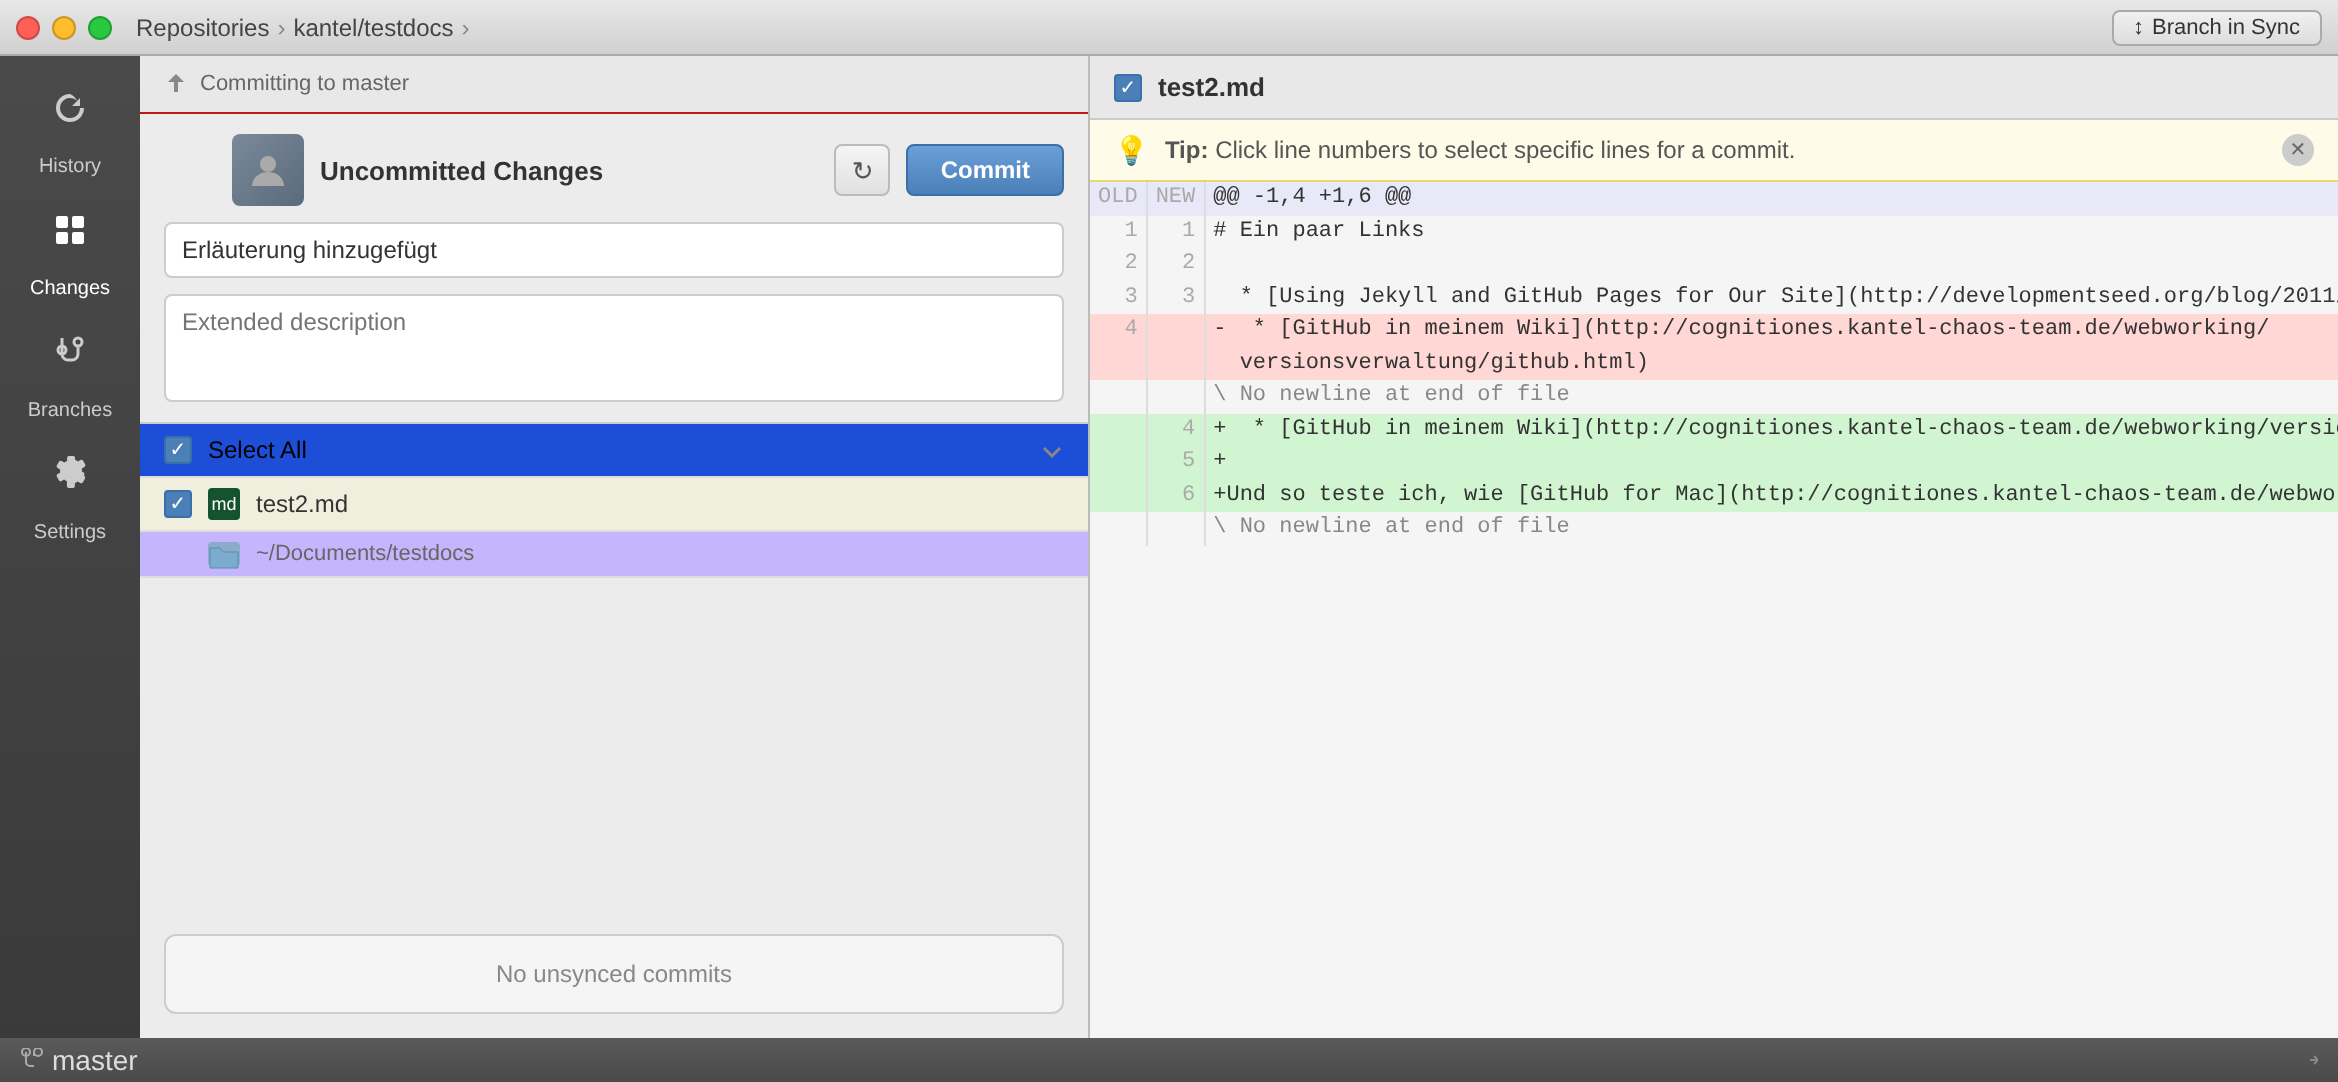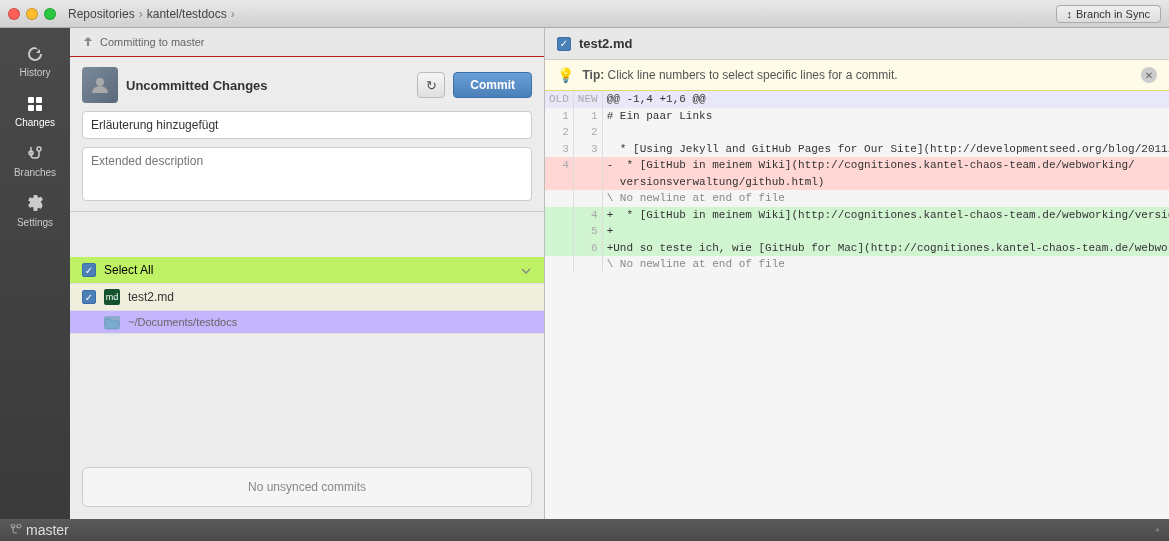--- a/index.html
+++ b/index.html
@@ -84,21 +84,21 @@
       padding: 8px 4px;
       color: #ccc;
       cursor: pointer;
       width: 100%;
       text-align: center;
       font-size: 10px;
       gap: 3px;
     }
     .sidebar-item.active { color: #fff; }
     .sidebar-item svg { width: 20px; height: 20px; fill: currentColor; }
-    .sidebar-icon-text { font-size: 10px; }
+    .sidebar-icon-text { font-size: 10px; margin-top: 11px; }
 
     
     .left-panel {
       width: 475px;
       background: #ececec;
       border-right: 1px solid #bbb;
       display: flex;
       flex-direction: column;
       flex-shrink: 0;
     }
@@ -120,20 +120,21 @@
     .commit-area {
       padding: 10px 12px;
       display: flex;
       flex-direction: column;
       gap: 8px;
     }
     .commit-header {
       display: flex;
       align-items: center;
       gap: 8px;
+      margin-left: 34px;
     }
     .avatar-placeholder {
       width: 36px;
       height: 36px;
       background: linear-gradient(135deg, #7a8a9a, #5a6a7a);
       border-radius: 4px;
       display: flex;
       align-items: center;
       justify-content: center;
       font-size: 14px;
@@ -195,23 +196,22 @@
     .files-section {
       flex: 1;
       overflow-y: auto;
       border-top: 1px solid #ccc;
     }
     .select-all-row {
       display: flex;
       align-items: flex-end;
       padding: 6px 12px;
       border-bottom: 1px solid #ddd;
-      background: #bef264;
+      background: #1d4ed8;
       gap: 8px;
-      margin-top: 45px;
     }
     .file-row {
       display: flex;
       align-items: center;
       padding: 5px 12px;
       border-bottom: 1px solid #ddd;
       gap: 8px;
       background: #f0eedd;
     }
     .file-row-normal {

